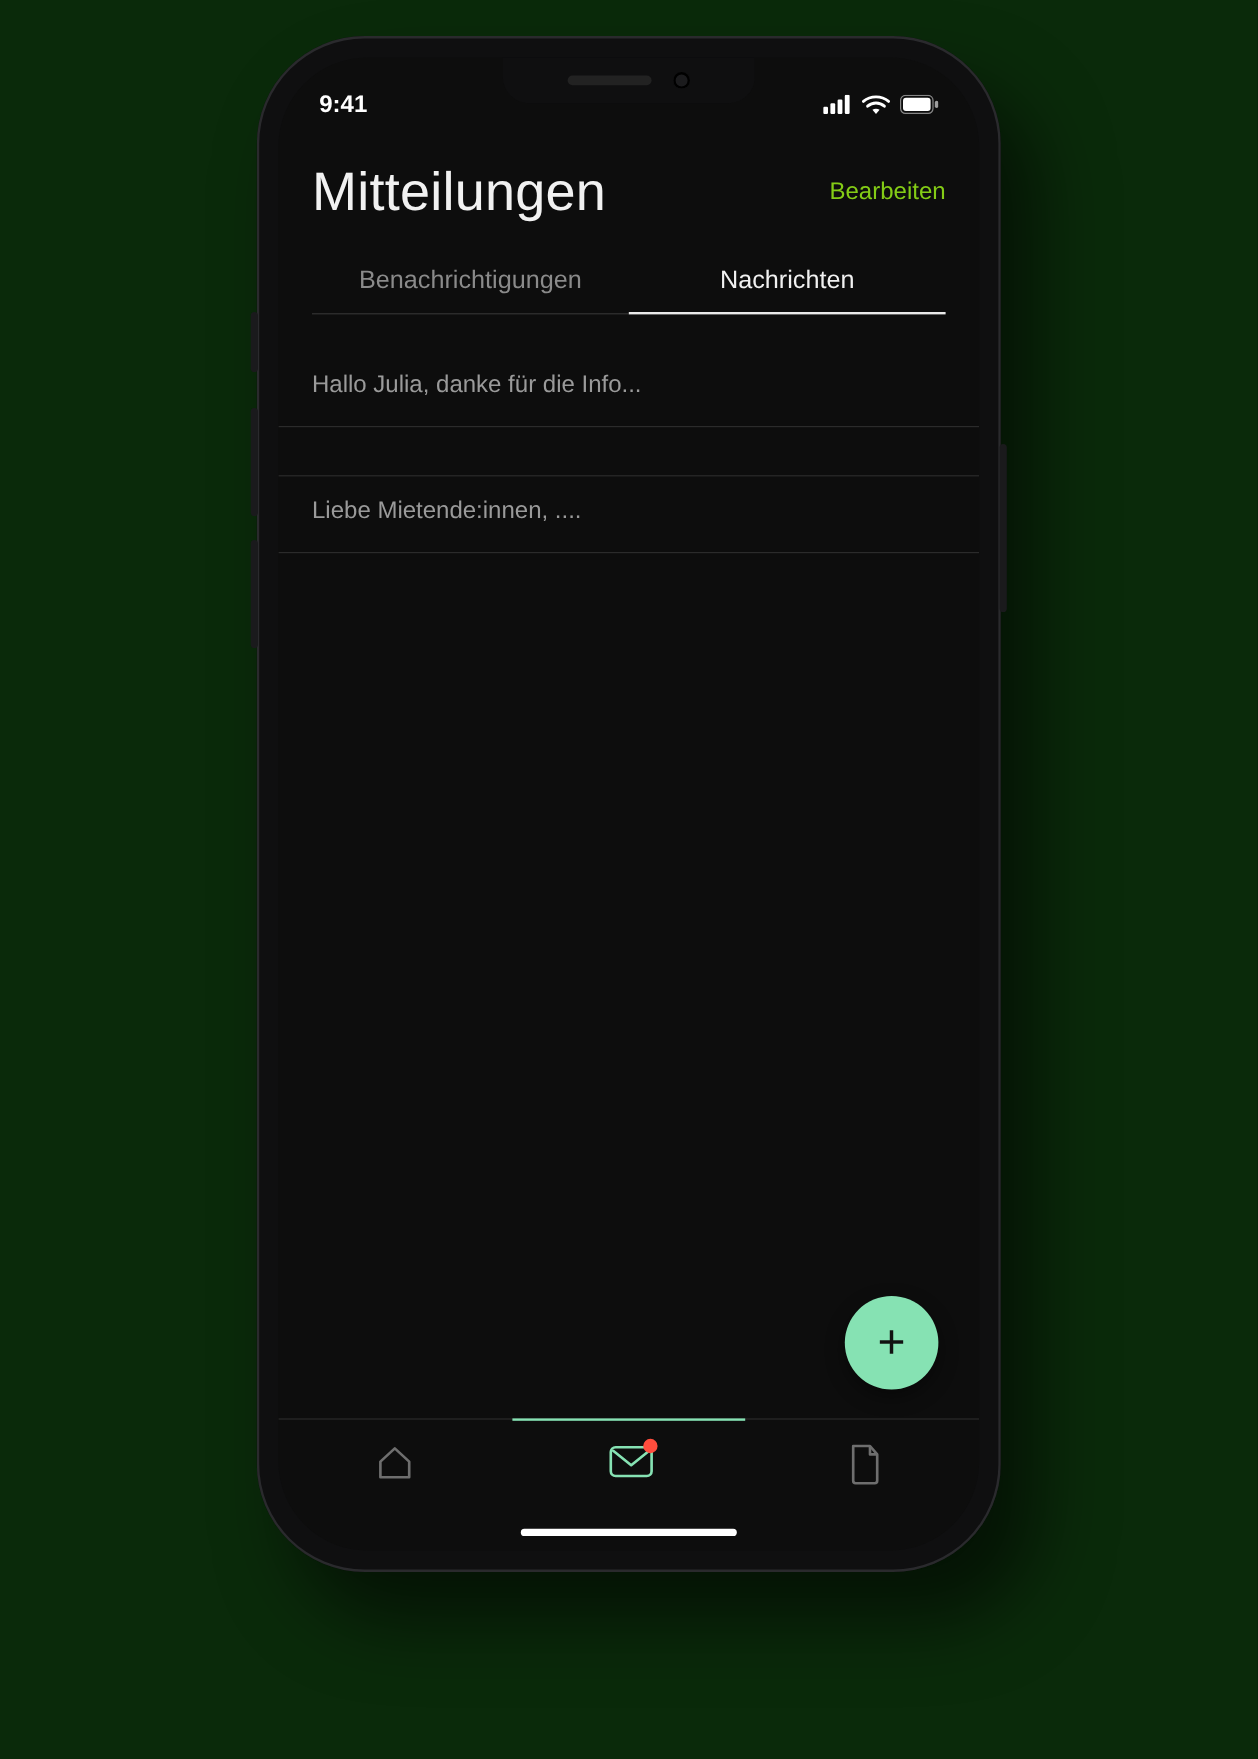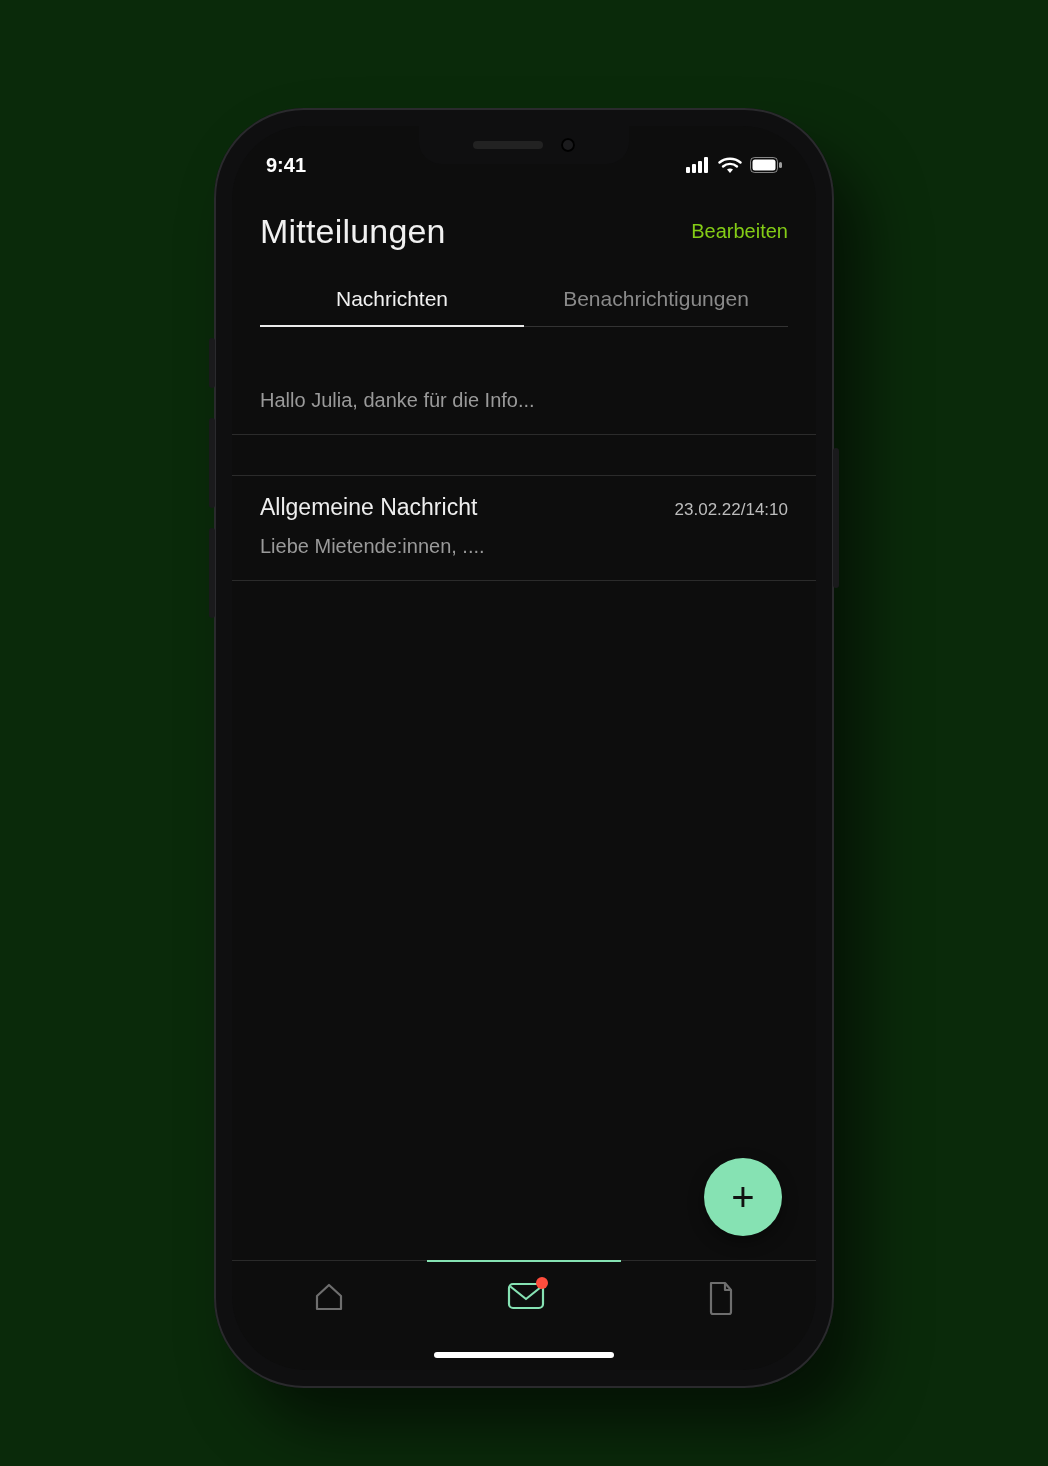--- a/index.html
+++ b/index.html
@@ -8,21 +8,21 @@
     height: 1466px;
     background: #0a2a0a;
     font-family: -apple-system, "Helvetica Neue", Helvetica, Arial, sans-serif;
     -webkit-font-smoothing: antialiased;
   }
   .stage {
     width: 1048px;
     height: 1466px;
     position: relative;
     display: flex;
-    align-items: center;
+    align-items: flex-start;
     justify-content: center;
     padding-top: 30px;
   }
   
   .phone {
     width: 620px;
     height: 1280px;
     background: #0f0f10;
     border-radius: 90px;
     box-shadow:
@@ -72,21 +72,21 @@
     color:#fff; font-size:20px; font-weight:600;
   }
   .status-right{ display:flex; align-items:center; gap:8px;}
   .status-right svg{ display:block; }
 
   
   .header{
     padding: 26px 28px 14px 28px;
     display:flex; justify-content:space-between; align-items:center;
   }
-  .page-title{ color:#f1f1f1; font-size:34px; font-weight:400; letter-spacing:0.2px;}
+  .page-title{ color:#f1f1f1; font-size:45px; font-weight:400; letter-spacing:0.2px;}
   .edit-btn{ color:#84cc16; font-size:20px; background:none; border:none; cursor:pointer;}
 
   
   .tabs{ display:flex; padding:10px 28px 0 28px; }
   .tab{
     flex:1; text-align:center; padding:12px 0 14px 0;
     color:#8a8a8a; font-size:21px; border-bottom:1px solid #333;
     cursor:pointer;
   }
   .tab.active{ color:#f1f1f1; border-bottom:2px solid #eaeaea; }
@@ -94,21 +94,21 @@
   
   .list{ flex:1; padding-top:30px; position:relative;}
   .msg-item{
     padding:18px 28px 22px 28px;
     border-bottom:1px solid #2b2b2b;
     cursor:pointer;
   }
   .msg-row1{ display:flex; justify-content:space-between; align-items:baseline; }
   .msg-title{ color:#eeeeee; font-size:23px; font-weight:400;}
   .msg-ts{ color:#bdbdbd; font-size:17px;}
-  .msg-preview{ color:#9a9a9a; font-size:20px; margin-top:14px;}
+  .msg-preview{ color:#9a9a9a; font-size:20px; margin-top:0;}
 
   
   .fab{
     position:absolute; right:34px; bottom:24px;
     width:78px; height:78px; border-radius:50%;
     background:#86e2b3; color:#111;
     display:flex; align-items:center; justify-content:center;
     font-size:40px; font-weight:300; cursor:pointer;
     box-shadow:0 6px 16px rgba(0,0,0,0.4);
     border:none;
@@ -176,38 +176,34 @@
           </span>
         </div>
       </div>
 
       <div class="header">
         <h1 class="page-title">Mitteilungen</h1>
         <button class="edit-btn">Bearbeiten</button>
       </div>
 
       <div class="tabs">
+        <div class="tab">Benachrichtigungen</div>
         <div class="tab active">Nachrichten</div>
-        <div class="tab">Benachrichtigungen</div>
       </div>
 
       <div class="list">
 
         <div class="msg-item">
           <div class="msg-preview">Hallo Julia, danke für die Info...</div>
         </div>
 
         <div class="msg-item">
         </div>
 
         <div class="msg-item">
-          <div class="msg-row1">
-            <span class="msg-title">Allgemeine Nachricht</span>
-            <span class="msg-ts">23.02.22/14:10</span>
-          </div>
           <div class="msg-preview">Liebe Mietende:innen, ....</div>
         </div>
 
         <button class="fab">
           <span>+</span>
         </button>
       </div>
 
       <div class="bottom-nav">
         <div class="nav-indicator"></div>

